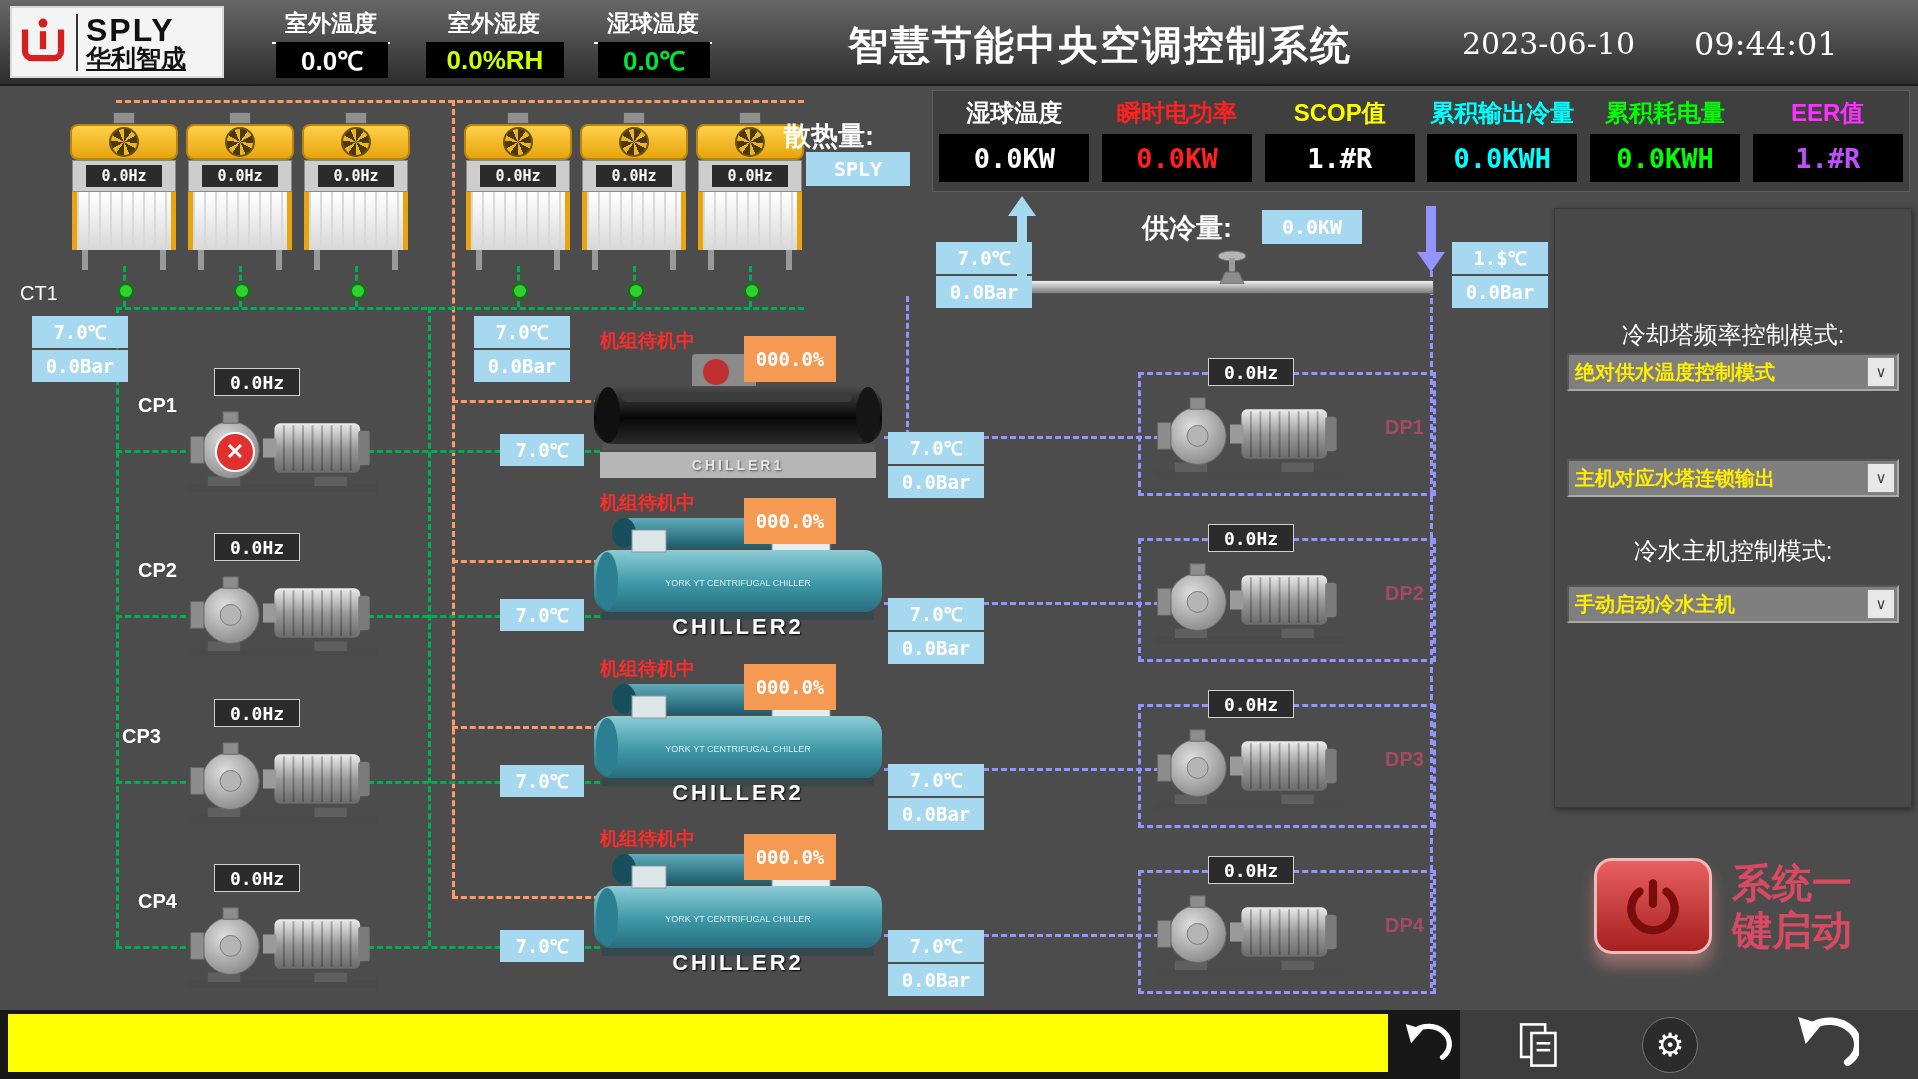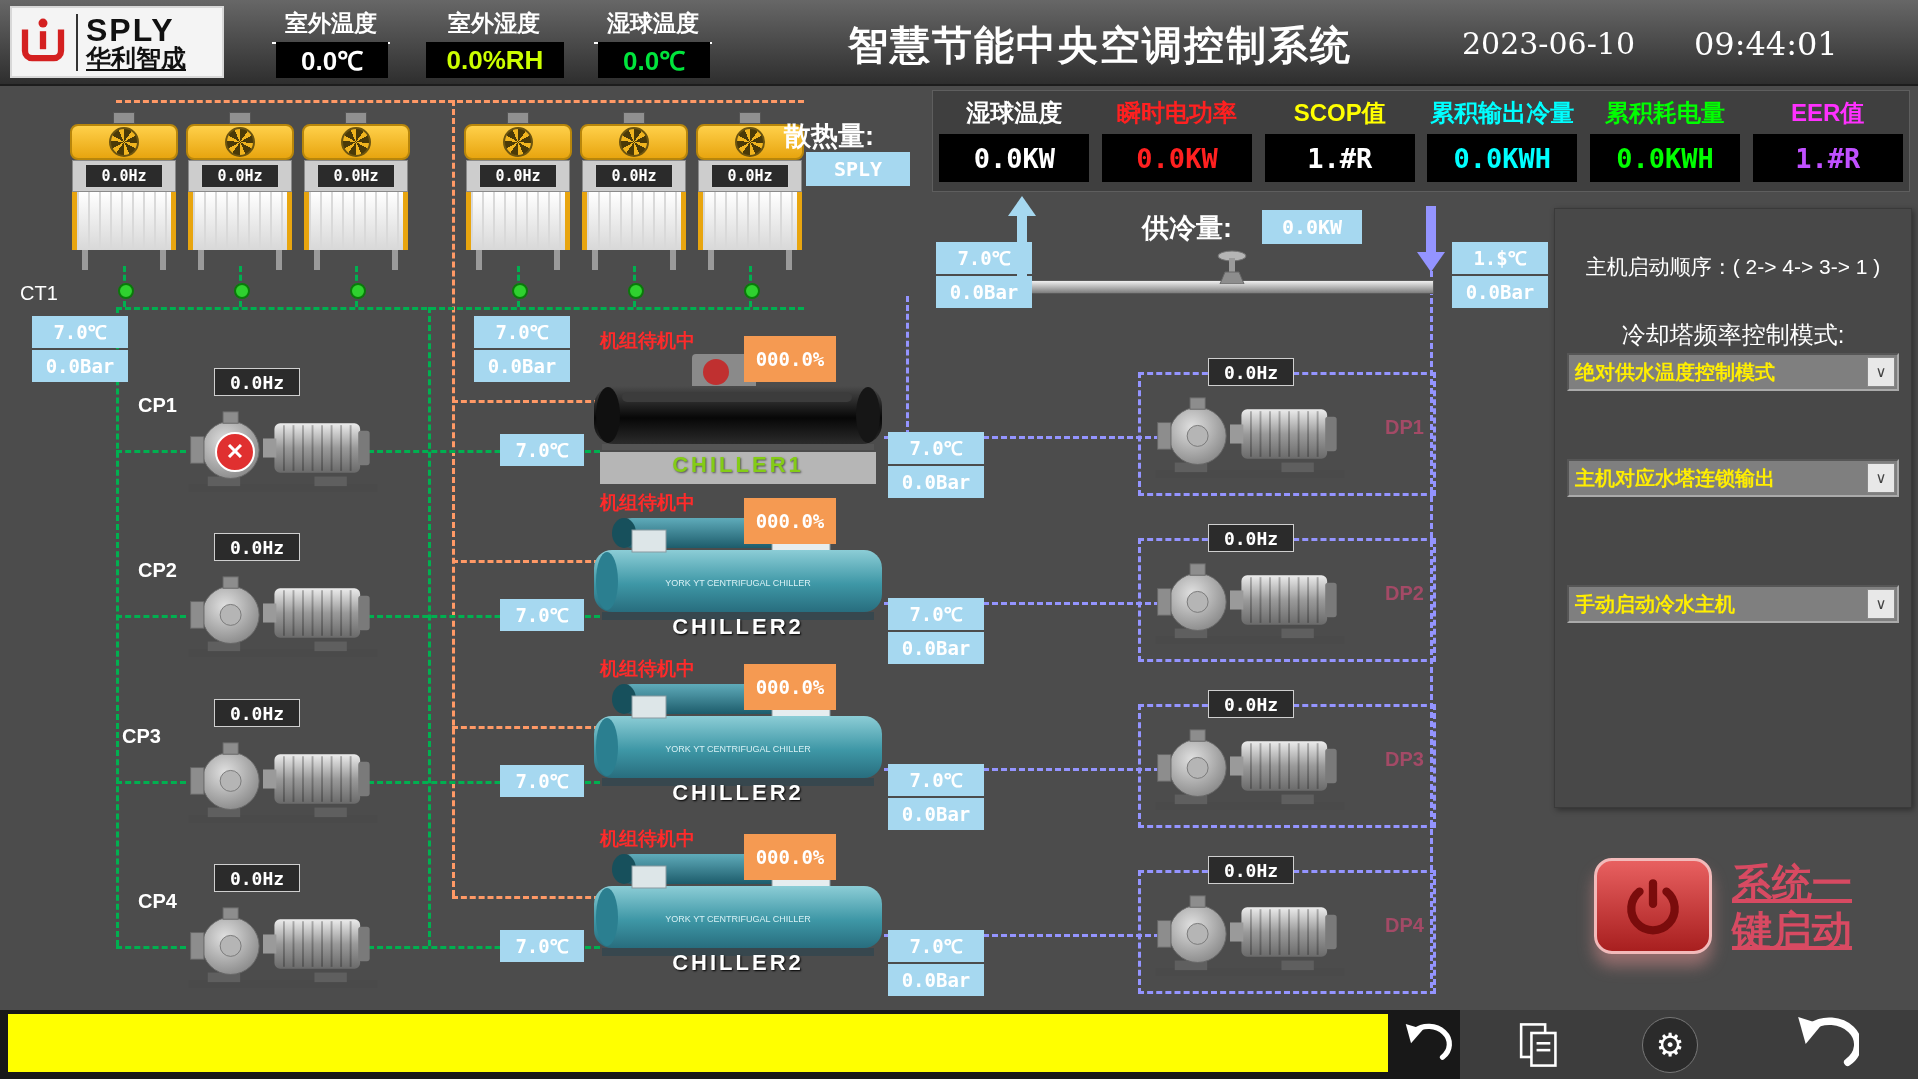--- a/index.html
+++ b/index.html
@@ -53,33 +53,33 @@
   .tp{background:#a6d8f0;color:#fff;font-weight:bold;font-size:19px;display:flex;align-items:center;justify-content:center;font-family:"DejaVu Sans Mono",monospace;z-index:3;}
   .zone-label{color:#fff;font-weight:bold;font-size:27px;z-index:3;}
 
   
   .eq{z-index:2;}
   .cp-id{color:#fff;font-size:20px;font-weight:bold;z-index:3;}
   .dp-id{color:#a34a66;font-size:20px;font-weight:bold;z-index:3;}
   .err-x{width:36px;height:36px;border-radius:50%;background:#e03030;border:2px solid #fff;color:#fff;font-size:22px;font-weight:bold;display:flex;align-items:center;justify-content:center;z-index:4;}
   .ch-status{color:#ff2a2a;font-weight:bold;font-size:19px;z-index:3;}
   .ch-load{width:92px;height:46px;background:#f59a52;color:#fff;font-weight:bold;font-size:19px;display:flex;align-items:center;justify-content:center;font-family:"DejaVu Sans Mono",monospace;z-index:3;}
-  .ch-band{width:276px;height:32px;background:rgba(201,201,201,0.85);color:#84cc16;font-weight:bold;font-size:22px;letter-spacing:3px;text-align:center;line-height:26px;text-shadow:1px 1px 2px #555;z-index:3;}
+  .ch-band{width:276px;height:26px;background:rgba(201,201,201,0.85);color:#e5e5e5;font-weight:bold;font-size:14px;letter-spacing:3px;text-align:center;line-height:26px;text-shadow:1px 1px 2px #555;z-index:3;}
   .ch-name{width:276px;color:#fff;font-weight:bold;font-size:22px;letter-spacing:3px;text-align:center;text-shadow:1px 1px 2px #000;z-index:3;}
 
   
   #ctrl-panel{left:1554px;top:208px;width:358px;height:600px;background:#484848;border:1px solid #3a3a3a;box-shadow:2px 2px 6px rgba(0,0,0,.4);box-sizing:border-box;z-index:4;}
   .cp-order{position:absolute;left:8px;right:8px;top:44px;color:#fff;font-size:21px;text-align:center;}
   .cp-label{position:absolute;left:0;right:0;color:#fff;font-size:24px;text-align:center;}
   .cp-select{position:absolute;left:12px;width:332px;height:38px;background:#7f7f7f;border:2px inset #aaa;box-sizing:border-box;display:flex;align-items:center;cursor:pointer;}
   .cp-sel-text{color:#ffee00;font-weight:bold;font-size:20px;padding-left:6px;flex:1;white-space:nowrap;overflow:hidden;}
   .cp-sel-btn{width:28px;height:30px;margin-right:2px;background:#e8e8e8;border:1px solid #888;color:#444;font-size:15px;display:flex;align-items:center;justify-content:center;box-sizing:border-box;}
 
   #power-btn{left:1594px;top:858px;width:118px;height:96px;background:linear-gradient(180deg,#e86060,#a81f1f);border:3px solid #f2baba;border-radius:18px;box-shadow:0 12px 16px rgba(240,150,150,.45);display:flex;align-items:center;justify-content:center;cursor:pointer;z-index:4;box-sizing:border-box;}
-  #power-text{left:1732px;top:860px;color:#d84a62;font-size:40px;font-weight:bold;line-height:1.18;z-index:4;text-decoration:underline;}
+  #power-text{left:1732px;top:860px;color:#d84a62;font-size:40px;font-weight:bold;line-height:1.18;z-index:4;}
 
   
   #bottom-bar{left:0;top:1010px;width:1918px;height:69px;background:#181818;z-index:5;}
   #alarm-strip{position:absolute;left:8px;top:4px;width:1380px;height:58px;background:#ffff00;}
   #bottom-panel{position:absolute;left:1460px;top:0;width:458px;height:69px;background:#3d3d3d;}
   .icon-btn{position:absolute;background:none;border:none;padding:0;cursor:pointer;display:flex;align-items:center;justify-content:center;}
   .gear-circle{width:54px;height:54px;border-radius:50%;background:#2b2b2b;border:1px solid #777;color:#fff;font-size:32px;display:flex;align-items:center;justify-content:center;}
   .arrow-line{stroke:#fff;fill:none;stroke-linecap:round;}
 </style>
 </head>
@@ -579,33 +579,33 @@
     <rect x="184" y="32" width="12" height="36" rx="3" fill="#7a7a7a"></rect>
       <rect x="84" y="40" width="14" height="20" fill="#9a9a9a"></rect>
     <circle cx="50" cy="52" r="30" fill="url(#gVol)" stroke="#666"></circle>
       <circle cx="50" cy="52" r="11" fill="#b5b5b5" stroke="#777"></circle>
     <rect x="8" y="38" width="14" height="28" fill="#8d8d8d" stroke="#666"></rect>
       <rect x="42" y="12" width="16" height="12" fill="#8d8d8d" stroke="#666"></rect>
   </svg>
   <div class="abs dp-id" style="left:1385px;top:914px">DP4</div>
 
   <div id="ctrl-panel" class="abs">
-    <div class="cp-order">主机启动顺序：( 2-&gt; 4-&gt; 3-&gt; 1 )</div>
 
     <div class="cp-label" style="top:110px">冷却塔频率控制模式:</div>
     <div class="cp-select" style="top:144px">
       <span class="cp-sel-text">绝对供水温度控制模式</span>
       <span class="cp-sel-btn">∨</span>
     </div>
 
     <div class="cp-select" style="top:250px">
       <span class="cp-sel-text">主机对应水塔连锁输出</span>
       <span class="cp-sel-btn">∨</span>
     </div>
 
+    <div class="cp-label" style="top:326px">冷水主机控制模式:</div>
     <div class="cp-select" style="top:376px">
       <span class="cp-sel-text">手动启动冷水主机</span>
       <span class="cp-sel-btn">∨</span>
     </div>
   </div>
 
   <div id="power-btn" class="abs">
     <svg width="62" height="62" viewBox="0 0 60 60">
       <path d="M30 8 v20" stroke="#7a0c0c" stroke-width="8" stroke-linecap="round" fill="none"></path>
       <path d="M17 16 a21 21 0 1 0 26 0" fill="none" stroke="#7a0c0c" stroke-width="8" stroke-linecap="round"></path>

